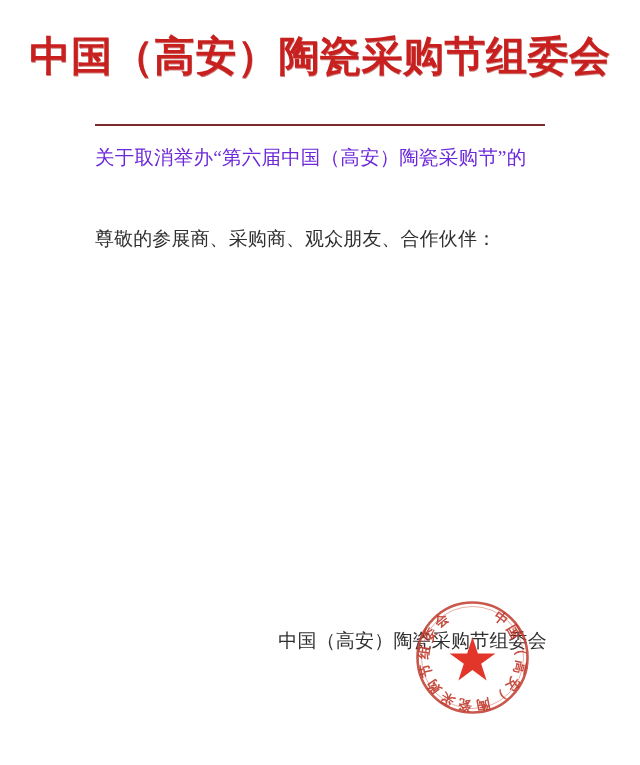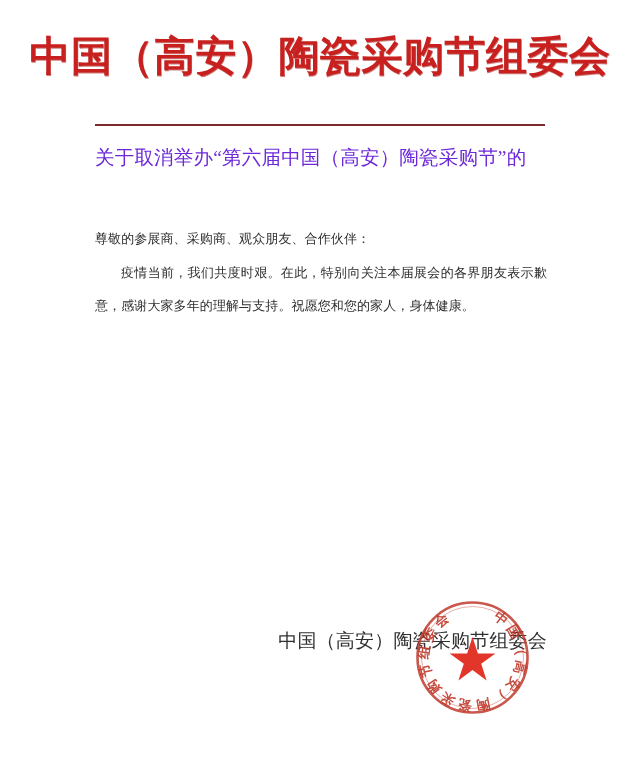--- a/index.html
+++ b/index.html
@@ -63,21 +63,21 @@
     text-align: center;
   }
 
   
   .body-block {
     position: absolute;
     left: 95px;
     top: 222px;
     width: 452px;
     color: #2f2f31;
-    font-size: 13px;
+    font-size: 19px;
     line-height: 33px;
     letter-spacing: 0.1px;
   }
   .salutation {
     text-align: left;
     margin: 0 0 1px 0;
   }
   .para {
     margin: 0;
     text-align: justify;
@@ -123,21 +123,20 @@
     <span class="letterhead-title">中国（高安）陶瓷采购节组委会</span>
   </div>
   <div class="letterhead-rule"></div>
 
   <div class="doc-title">
     <div class="doc-title-line1">关于取消举办“第六届中国（高安）陶瓷采购节”的</div>
   </div>
 
   <div class="body-block">
     <p class="salutation">尊敬的参展商、采购商、观众朋友、合作伙伴：</p>
-    <p class="para">疫情当前，我们共度时艰。在此，特别向关注本届展会的各界朋友表示歉意，感谢大家多年的理解与支持。祝愿您和您的家人，身体健康。</p>
   </div>
 
   <div class="signature">
     <span class="signature-org">中国（高安）陶瓷采购节组委会</span>
   </div>
 
   <div class="seal">
     <svg viewBox="0 0 117 117" xmlns="http://www.w3.org/2000/svg" aria-hidden="true">
       <defs>
         <path id="sealArc" d="M 58.5,58.5 m 0,-44 a 44,44 0 1,1 -0.01,0" fill="none"></path>

